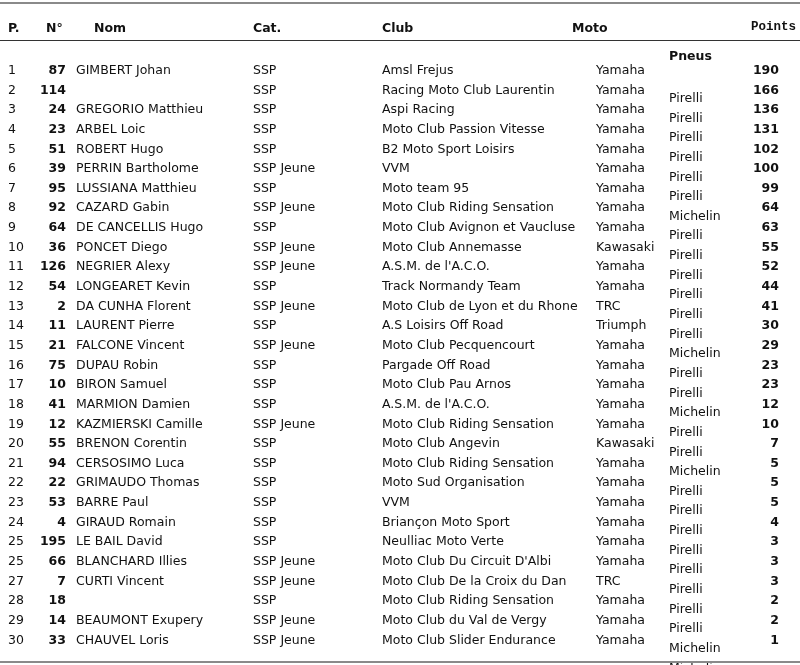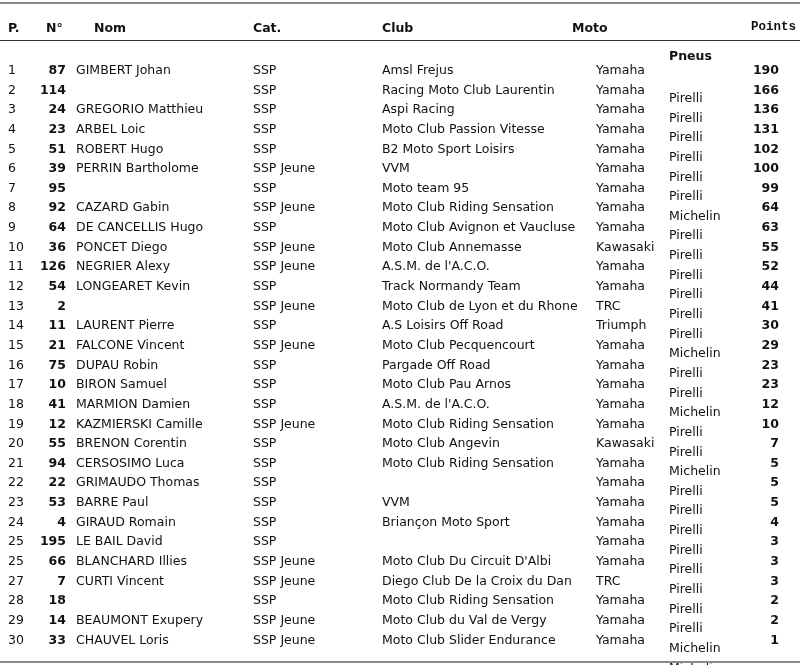--- a/index.html
+++ b/index.html
@@ -103,20 +103,21 @@
       <span class="c-nom">PERRIN Bartholome</span>
       <span class="c-cat">SSP Jeune</span>
       <span class="c-club">VVM</span>
       <span class="c-moto">Yamaha</span>
       <span class="c-pneus">Pirelli</span>
       <span class="c-pts">100</span>
     </div>
     <div class="row">
       <span class="c-p">7</span>
       <span class="c-n">95</span>
+      <span class="c-nom">LUSSIANA Matthieu</span>
       <span class="c-cat">SSP</span>
       <span class="c-club">Moto team 95</span>
       <span class="c-moto">Yamaha</span>
       <span class="c-pneus">Michelin</span>
       <span class="c-pts">99</span>
     </div>
     <div class="row">
       <span class="c-p">8</span>
       <span class="c-n">92</span>
       <span class="c-nom">CAZARD Gabin</span>
@@ -162,20 +163,21 @@
       <span class="c-nom">LONGEARET Kevin</span>
       <span class="c-cat">SSP</span>
       <span class="c-club">Track Normandy Team</span>
       <span class="c-moto">Yamaha</span>
       <span class="c-pneus">Pirelli</span>
       <span class="c-pts">44</span>
     </div>
     <div class="row">
       <span class="c-p">13</span>
       <span class="c-n">2</span>
+      <span class="c-nom">DA CUNHA Florent</span>
       <span class="c-cat">SSP Jeune</span>
       <span class="c-club">Moto Club de Lyon et du Rhone</span>
       <span class="c-moto">TRC</span>
       <span class="c-pneus">Pirelli</span>
       <span class="c-pts">41</span>
     </div>
     <div class="row">
       <span class="c-p">14</span>
       <span class="c-n">11</span>
       <span class="c-nom">LAURENT Pierre</span>
@@ -253,20 +255,21 @@
       <span class="c-club">Moto Club Riding Sensation</span>
       <span class="c-moto">Yamaha</span>
       <span class="c-pneus">Pirelli</span>
       <span class="c-pts">5</span>
     </div>
     <div class="row">
       <span class="c-p">22</span>
       <span class="c-n">22</span>
       <span class="c-nom">GRIMAUDO Thomas</span>
       <span class="c-cat">SSP</span>
+      <span class="c-club">Moto Sud Organisation</span>
       <span class="c-moto">Yamaha</span>
       <span class="c-pneus">Pirelli</span>
       <span class="c-pts">5</span>
     </div>
     <div class="row">
       <span class="c-p">23</span>
       <span class="c-n">53</span>
       <span class="c-nom">BARRE Paul</span>
       <span class="c-cat">SSP</span>
       <span class="c-club">VVM</span>
@@ -282,40 +285,41 @@
       <span class="c-club">Briançon Moto Sport</span>
       <span class="c-moto">Yamaha</span>
       <span class="c-pneus">Pirelli</span>
       <span class="c-pts">4</span>
     </div>
     <div class="row">
       <span class="c-p">25</span>
       <span class="c-n">195</span>
       <span class="c-nom">LE BAIL David</span>
       <span class="c-cat">SSP</span>
+      <span class="c-club">Neulliac Moto Verte</span>
       <span class="c-moto">Yamaha</span>
       <span class="c-pneus">Pirelli</span>
       <span class="c-pts">3</span>
     </div>
     <div class="row">
       <span class="c-p">25</span>
       <span class="c-n">66</span>
       <span class="c-nom">BLANCHARD Illies</span>
       <span class="c-cat">SSP Jeune</span>
       <span class="c-club">Moto Club Du Circuit D'Albi</span>
       <span class="c-moto">Yamaha</span>
       <span class="c-pneus">Pirelli</span>
       <span class="c-pts">3</span>
     </div>
     <div class="row">
       <span class="c-p">27</span>
       <span class="c-n">7</span>
       <span class="c-nom">CURTI Vincent</span>
       <span class="c-cat">SSP Jeune</span>
-      <span class="c-club">Diego Club De la Croix du Dan</span>
+      <span class="c-club">Moto Club De la Croix du Dan</span>
       <span class="c-moto">TRC</span>
       <span class="c-pneus">Pirelli</span>
       <span class="c-pts">3</span>
     </div>
     <div class="row">
       <span class="c-p">28</span>
       <span class="c-n">18</span>
       <span class="c-cat">SSP</span>
       <span class="c-club">Moto Club Riding Sensation</span>
       <span class="c-moto">Yamaha</span>

